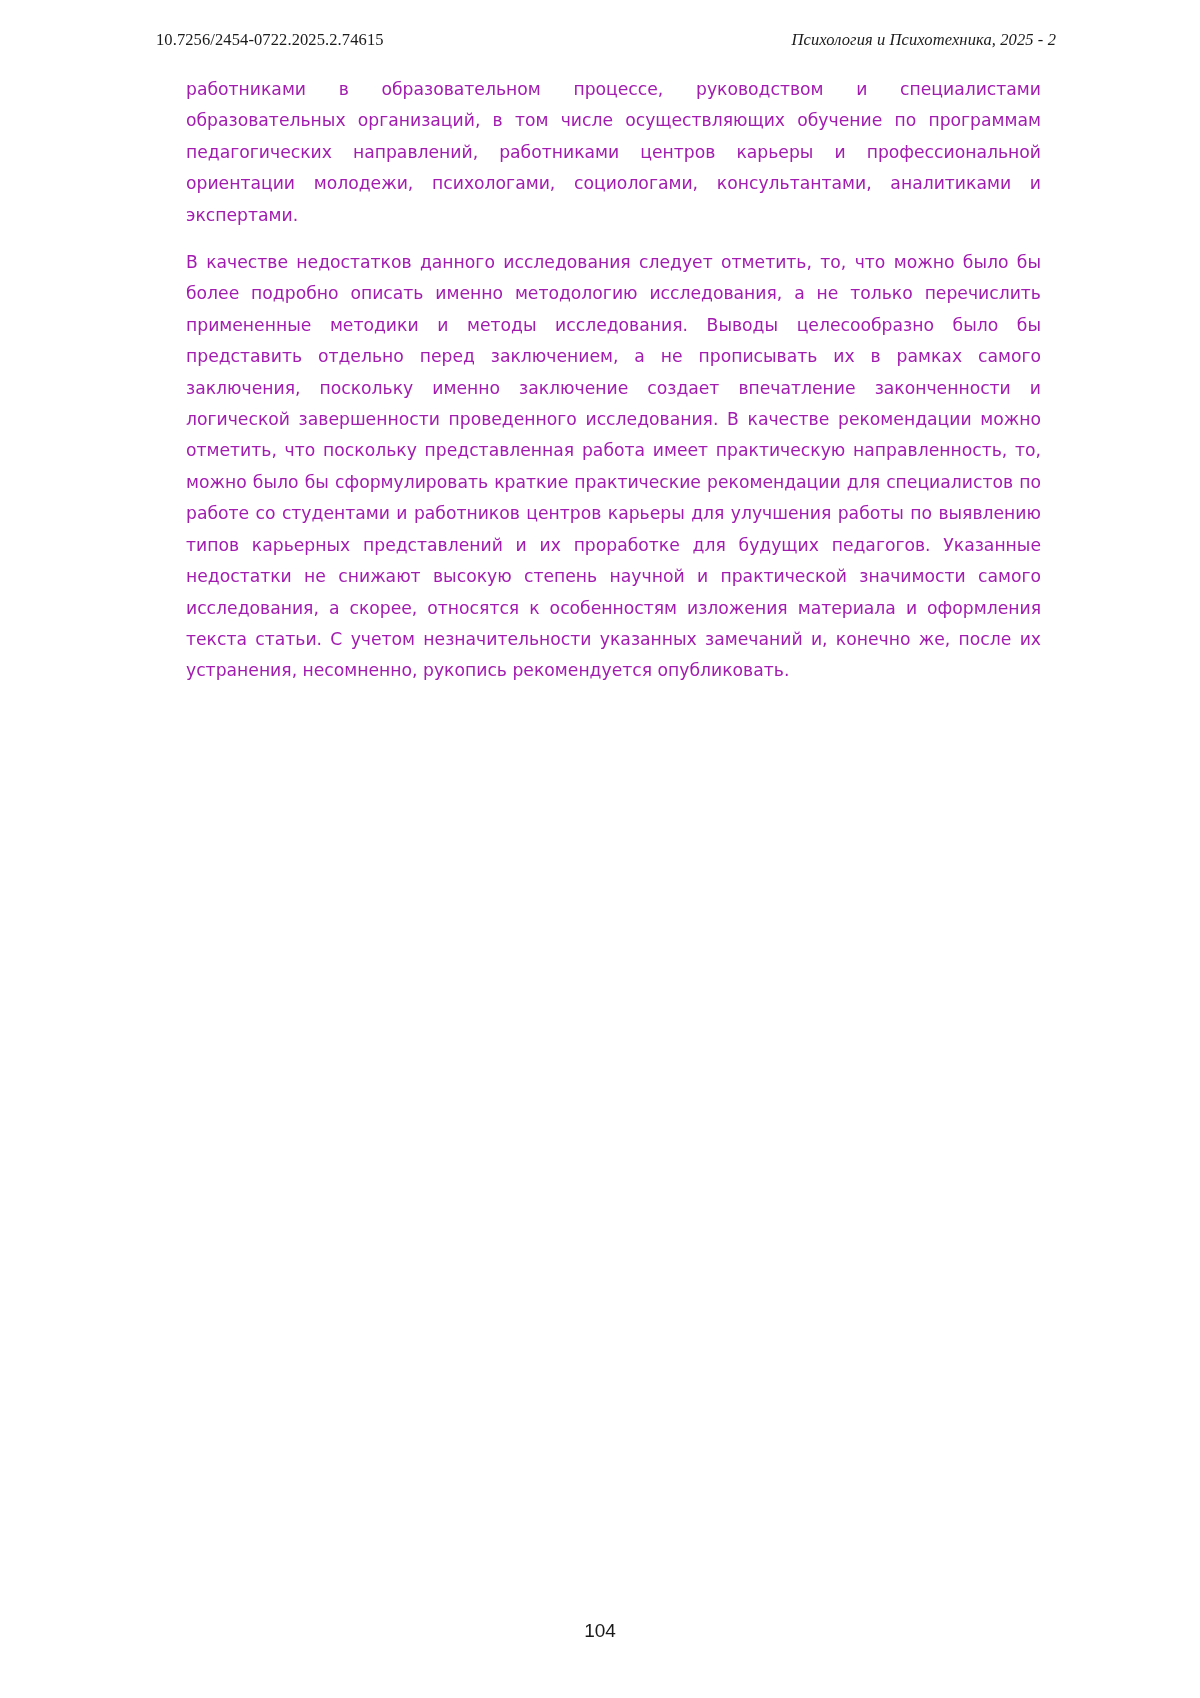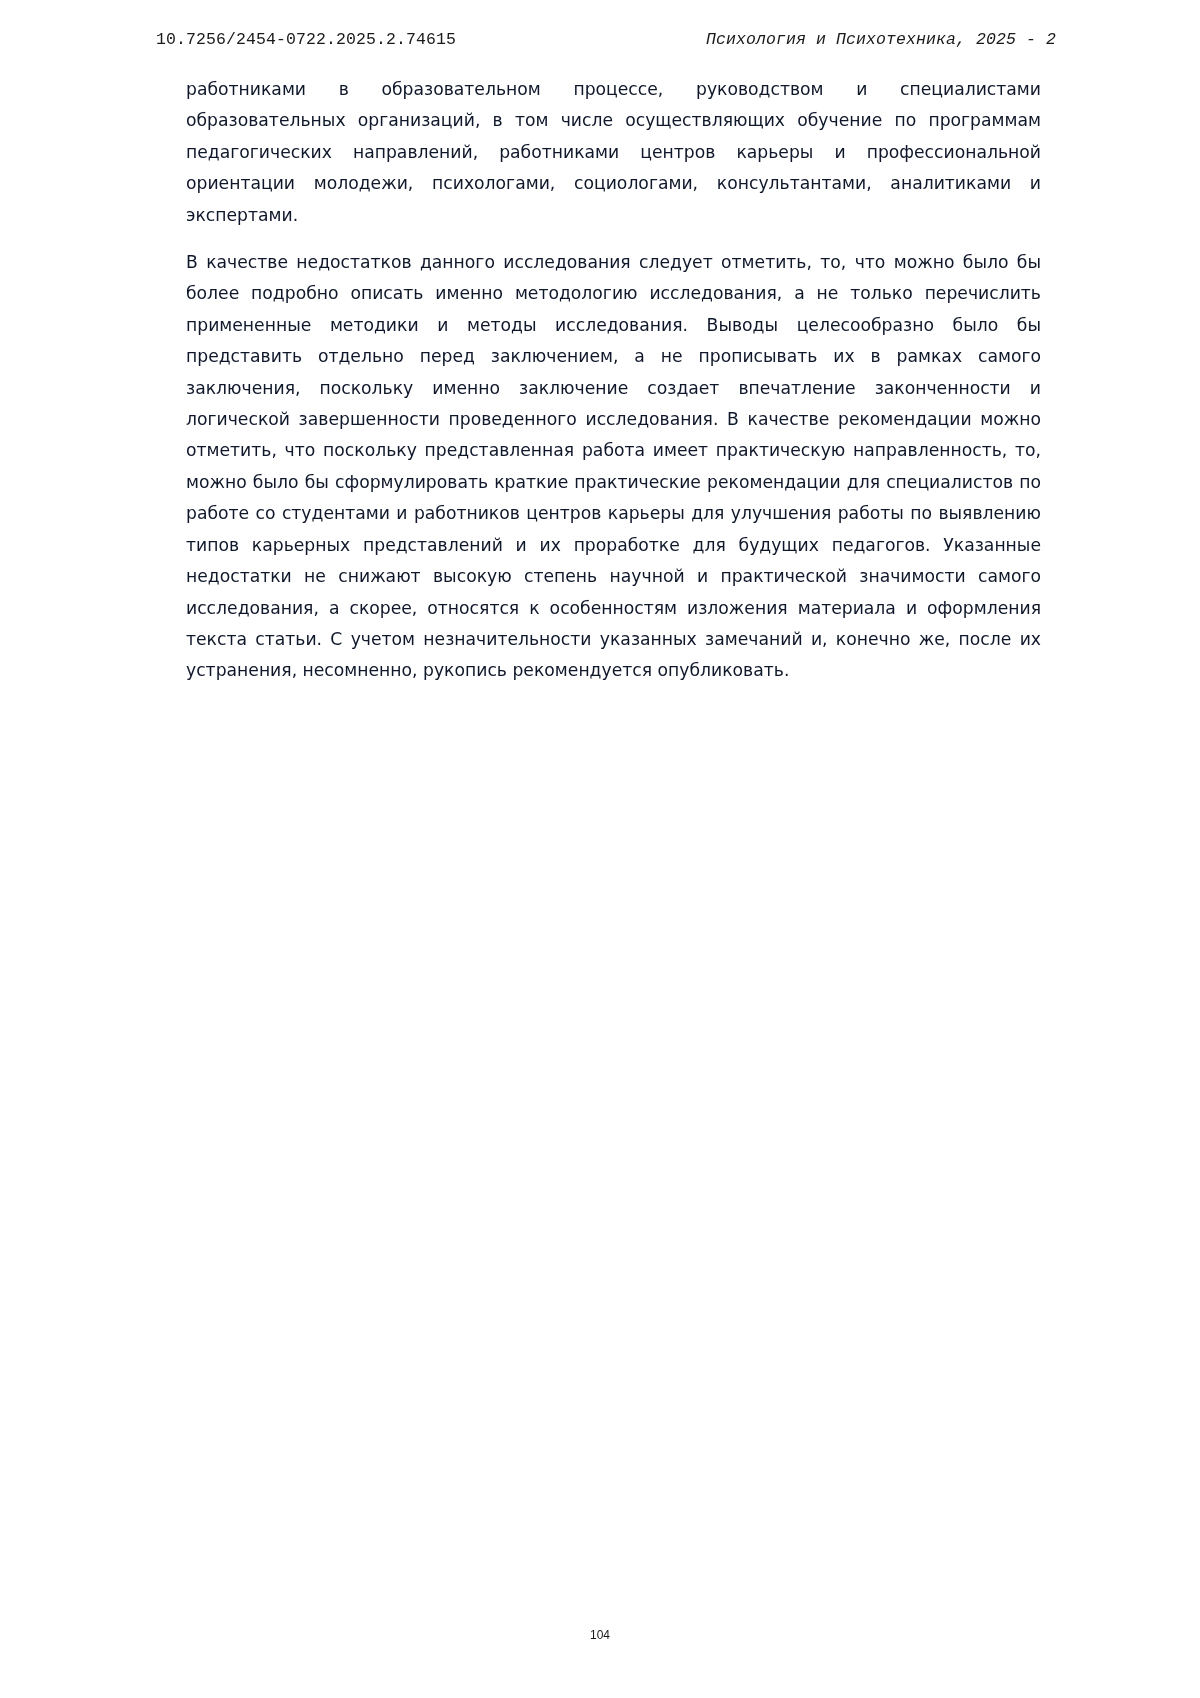--- a/index.html
+++ b/index.html
@@ -23,54 +23,54 @@
     box-sizing: border-box;
   }
   .header {
     position: absolute;
     top: 30px;
     left: 156px;
     width: 900px;
     display: flex;
     justify-content: space-between;
     align-items: center;
-    font-family: Liberation Mono, monospace;
+    font-family: Liberation Serif, serif;
     font-size: 16.5px;
     color: #1a1a1a;
     letter-spacing: 0.1px;
   }
   .header-right {
     font-style: italic;
   }
   .content {
     position: absolute;
     top: 74px;
     left: 186px;
     width: 855px;
   }
   .para {
     margin: 0;
     font-family: "DejaVu Sans", sans-serif;
     font-size: 17.2px;
     line-height: 31.4px;
     text-align: justify;
     text-justify: inter-word;
-    color: #0f172a;
+    color: #a21caf;
   }
   .para + .para {
     margin-top: 16px;
   }
   .footer {
     position: absolute;
     bottom: 56px;
     left: 0;
     width: 1200px;
     text-align: center;
     font-family: "Liberation Sans", sans-serif;
-    font-size: 12px;
+    font-size: 19px;
     color: #1a1a1a;
   }
 </style>
 </head>
 <body>
 
 <div class="page">
 
   <div class="header">
     <span class="header-left">10.7256/2454-0722.2025.2.74615</span>

